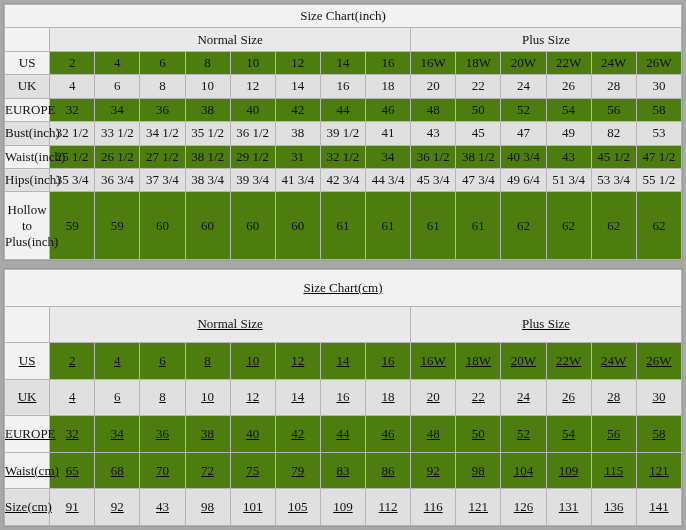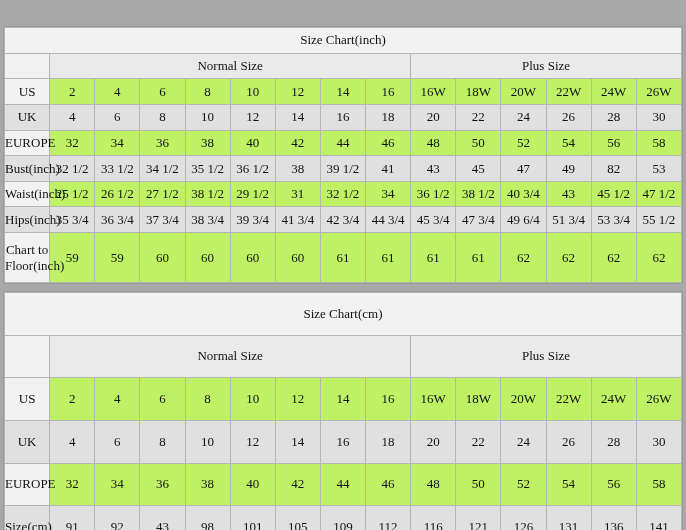--- a/index.html
+++ b/index.html
@@ -7,38 +7,38 @@
     padding: 0;
   }
   body {
     width: 686px;
     height: 530px;
     background: #a8a8a8;
     font-family: "Liberation Serif", "DejaVu Serif", serif;
     overflow: hidden;
   }
   .chart {
-    background: #bef264;
+    background: #4d7c0f;
     border: 1px solid #9a9a9a;
     box-sizing: border-box;
-    margin-top: 23px;
   }
   .chart-top {
     position: absolute;
     left: 3px;
     top: 3px;
     width: 680px;
     height: 258px;
   }
   .chart-bottom {
     position: absolute;
     left: 3px;
     top: 268px;
     width: 680px;
     height: 259px;
+    text-decoration: underline;
   }
   table.sizetable {
     width: 100%;
     height: 100%;
     border-collapse: collapse;
     table-layout: fixed;
   }
   table.sizetable td {
     border: 1px solid #b5b5b5;
     text-align: center;
@@ -188,21 +188,21 @@
         <td class="val">42 3/4</td>
         <td class="val">44 3/4</td>
         <td class="val">45 3/4</td>
         <td class="val">47 3/4</td>
         <td class="val">49 6/4</td>
         <td class="val">51 3/4</td>
         <td class="val">53 3/4</td>
         <td class="val">55 1/2</td>
       </tr>
       <tr>
-        <td class="rowlabel col-label">Chart to Floor(inch)</td>
+        <td class="rowlabel col-label">Hollow to Plus(inch)</td>
         <td class="val">59</td>
         <td class="val">59</td>
         <td class="val">60</td>
         <td class="val">60</td>
         <td class="val">60</td>
         <td class="val">60</td>
         <td class="val">61</td>
         <td class="val">61</td>
         <td class="val">61</td>
         <td class="val">61</td>
@@ -270,20 +270,37 @@
         <td class="val">42</td>
         <td class="val">44</td>
         <td class="val">46</td>
         <td class="val">48</td>
         <td class="val">50</td>
         <td class="val">52</td>
         <td class="val">54</td>
         <td class="val">56</td>
         <td class="val">58</td>
       </tr>
+      <tr>
+        <td class="rowlabel col-label">Waist(cm)</td>
+        <td class="val">65</td>
+        <td class="val">68</td>
+        <td class="val">70</td>
+        <td class="val">72</td>
+        <td class="val">75</td>
+        <td class="val">79</td>
+        <td class="val">83</td>
+        <td class="val">86</td>
+        <td class="val">92</td>
+        <td class="val">98</td>
+        <td class="val">104</td>
+        <td class="val">109</td>
+        <td class="val">115</td>
+        <td class="val">121</td>
+      </tr>
       <tr class="shaded">
         <td class="rowlabel shaded col-label">Size(cm)</td>
         <td class="val">91</td>
         <td class="val">92</td>
         <td class="val">43</td>
         <td class="val">98</td>
         <td class="val">101</td>
         <td class="val">105</td>
         <td class="val">109</td>
         <td class="val">112</td>

